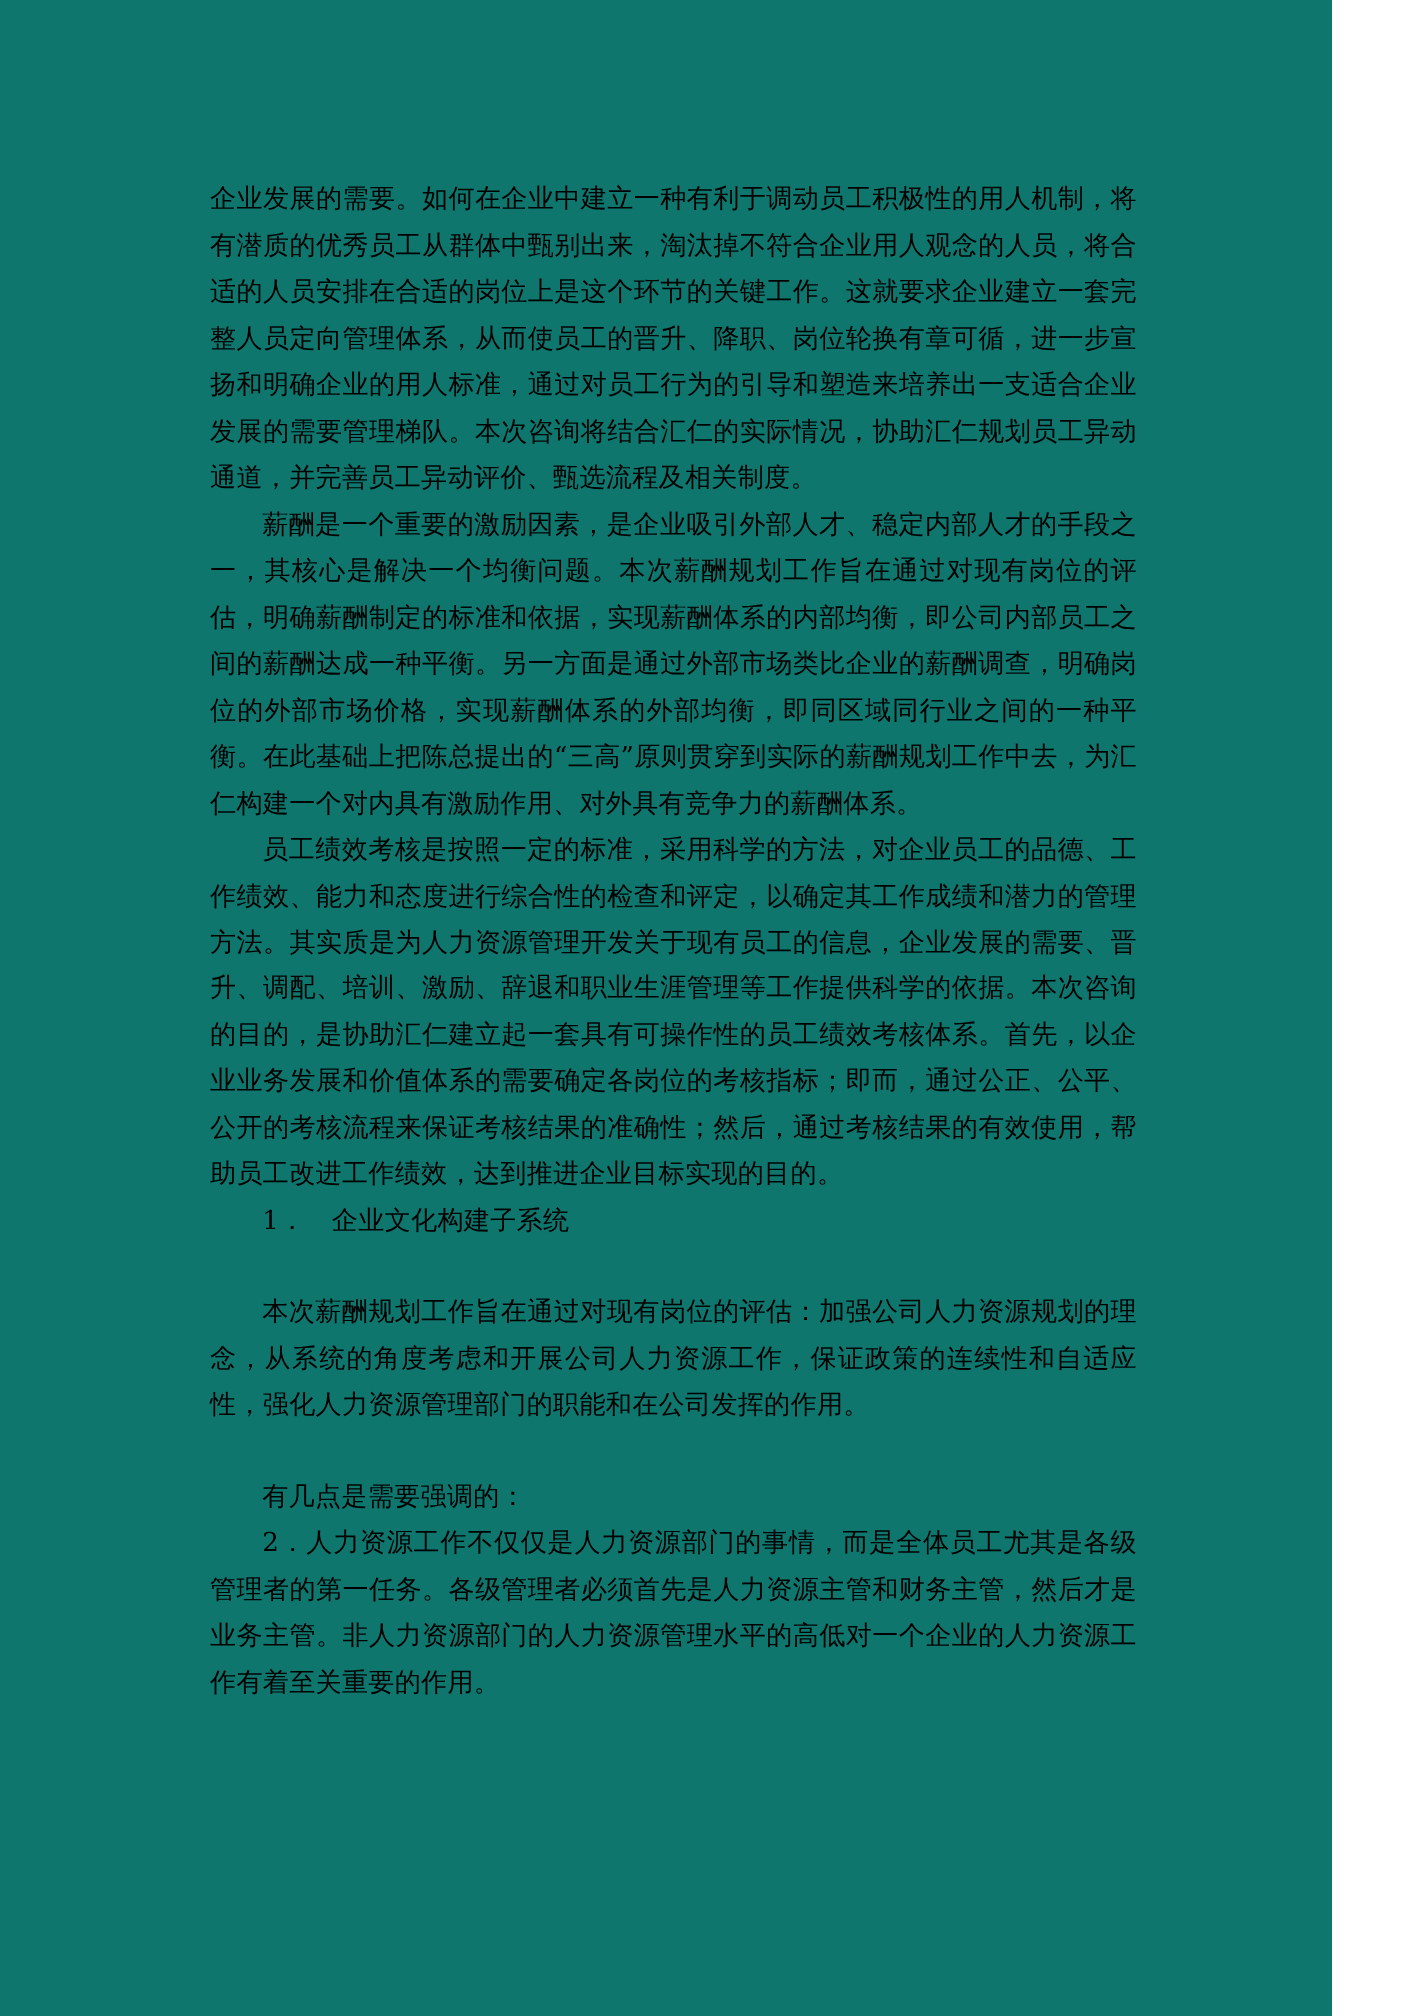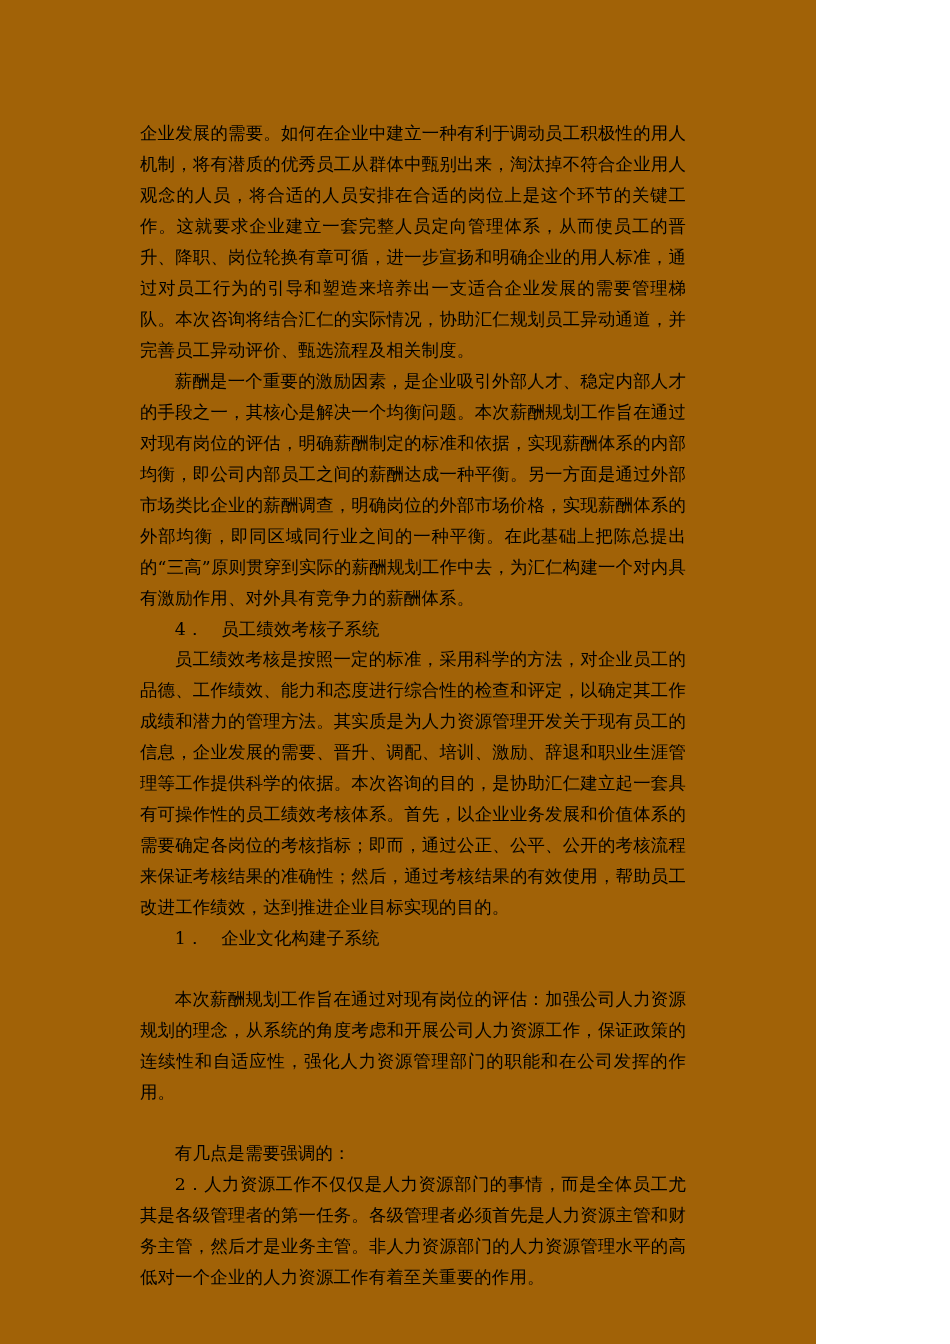--- a/index.html
+++ b/index.html
@@ -1,23 +1,23 @@
 <!DOCTYPE html>
 <html><head>
 <meta charset="utf-8">
 <style>
   html, body {
     margin: 0;
     padding: 0;
     background: #ffffff;
   }
   .page {
-    width: 816px;
+    width: 888px;
     height: 1344px;
-    background: #a16207;
+    background: #0f766e;
     position: relative;
     box-sizing: border-box;
     padding: 118px 130px 0 140px;
     font-family: "DejaVu Serif", "Liberation Serif", serif;
     color: #000000;
     overflow: hidden;
   }
   .doc-body {
     font-size: 17.4px;
     line-height: 1.78;
@@ -37,21 +37,20 @@
   }
 </style>
 </head>
 <body>
 
 <div class="page">
   <div class="doc-body">
 
     <p class="para noindent">企业发展的需要。如何在企业中建立一种有利于调动员工积极性的用人机制，将有潜质的优秀员工从群体中甄别出来，淘汰掉不符合企业用人观念的人员，将合适的人员安排在合适的岗位上是这个环节的关键工作。这就要求企业建立一套完整人员定向管理体系，从而使员工的晋升、降职、岗位轮换有章可循，进一步宣扬和明确企业的用人标准，通过对员工行为的引导和塑造来培养出一支适合企业发展的需要管理梯队。本次咨询将结合汇仁的实际情况，协助汇仁规划员工异动通道，并完善员工异动评价、甄选流程及相关制度。</p>
     <p class="para">薪酬是一个重要的激励因素，是企业吸引外部人才、稳定内部人才的手段之一，其核心是解决一个均衡问题。本次薪酬规划工作旨在通过对现有岗位的评估，明确薪酬制定的标准和依据，实现薪酬体系的内部均衡，即公司内部员工之间的薪酬达成一种平衡。另一方面是通过外部市场类比企业的薪酬调查，明确岗位的外部市场价格，实现薪酬体系的外部均衡，即同区域同行业之间的一种平衡。在此基础上把陈总提出的“三高”原则贯穿到实际的薪酬规划工作中去，为汇仁构建一个对内具有激励作用、对外具有竞争力的薪酬体系。</p>
-    <p class="para">4．　员工绩效考核子系统</p>
     <p class="para">员工绩效考核是按照一定的标准，采用科学的方法，对企业员工的品德、工作绩效、能力和态度进行综合性的检查和评定，以确定其工作成绩和潜力的管理方法。其实质是为人力资源管理开发关于现有员工的信息，企业发展的需要、晋升、调配、培训、激励、辞退和职业生涯管理等工作提供科学的依据。本次咨询的目的，是协助汇仁建立起一套具有可操作性的员工绩效考核体系。首先，以企业业务发展和价值体系的需要确定各岗位的考核指标；即而，通过公正、公平、公开的考核流程来保证考核结果的准确性；然后，通过考核结果的有效使用，帮助员工改进工作绩效，达到推进企业目标实现的目的。</p>
     <p class="para">1．　企业文化构建子系统</p>
 
     <div class="spacer"></div>
     <p class="para">本次薪酬规划工作旨在通过对现有岗位的评估：加强公司人力资源规划的理念，从系统的角度考虑和开展公司人力资源工作，保证政策的连续性和自适应性，强化人力资源管理部门的职能和在公司发挥的作用。</p>
 
     <div class="spacer"></div>
     <p class="para">有几点是需要强调的：</p>
     <p class="para">2．人力资源工作不仅仅是人力资源部门的事情，而是全体员工尤其是各级管理者的第一任务。各级管理者必须首先是人力资源主管和财务主管，然后才是业务主管。非人力资源部门的人力资源管理水平的高低对一个企业的人力资源工作有着至关重要的作用。</p>
 

